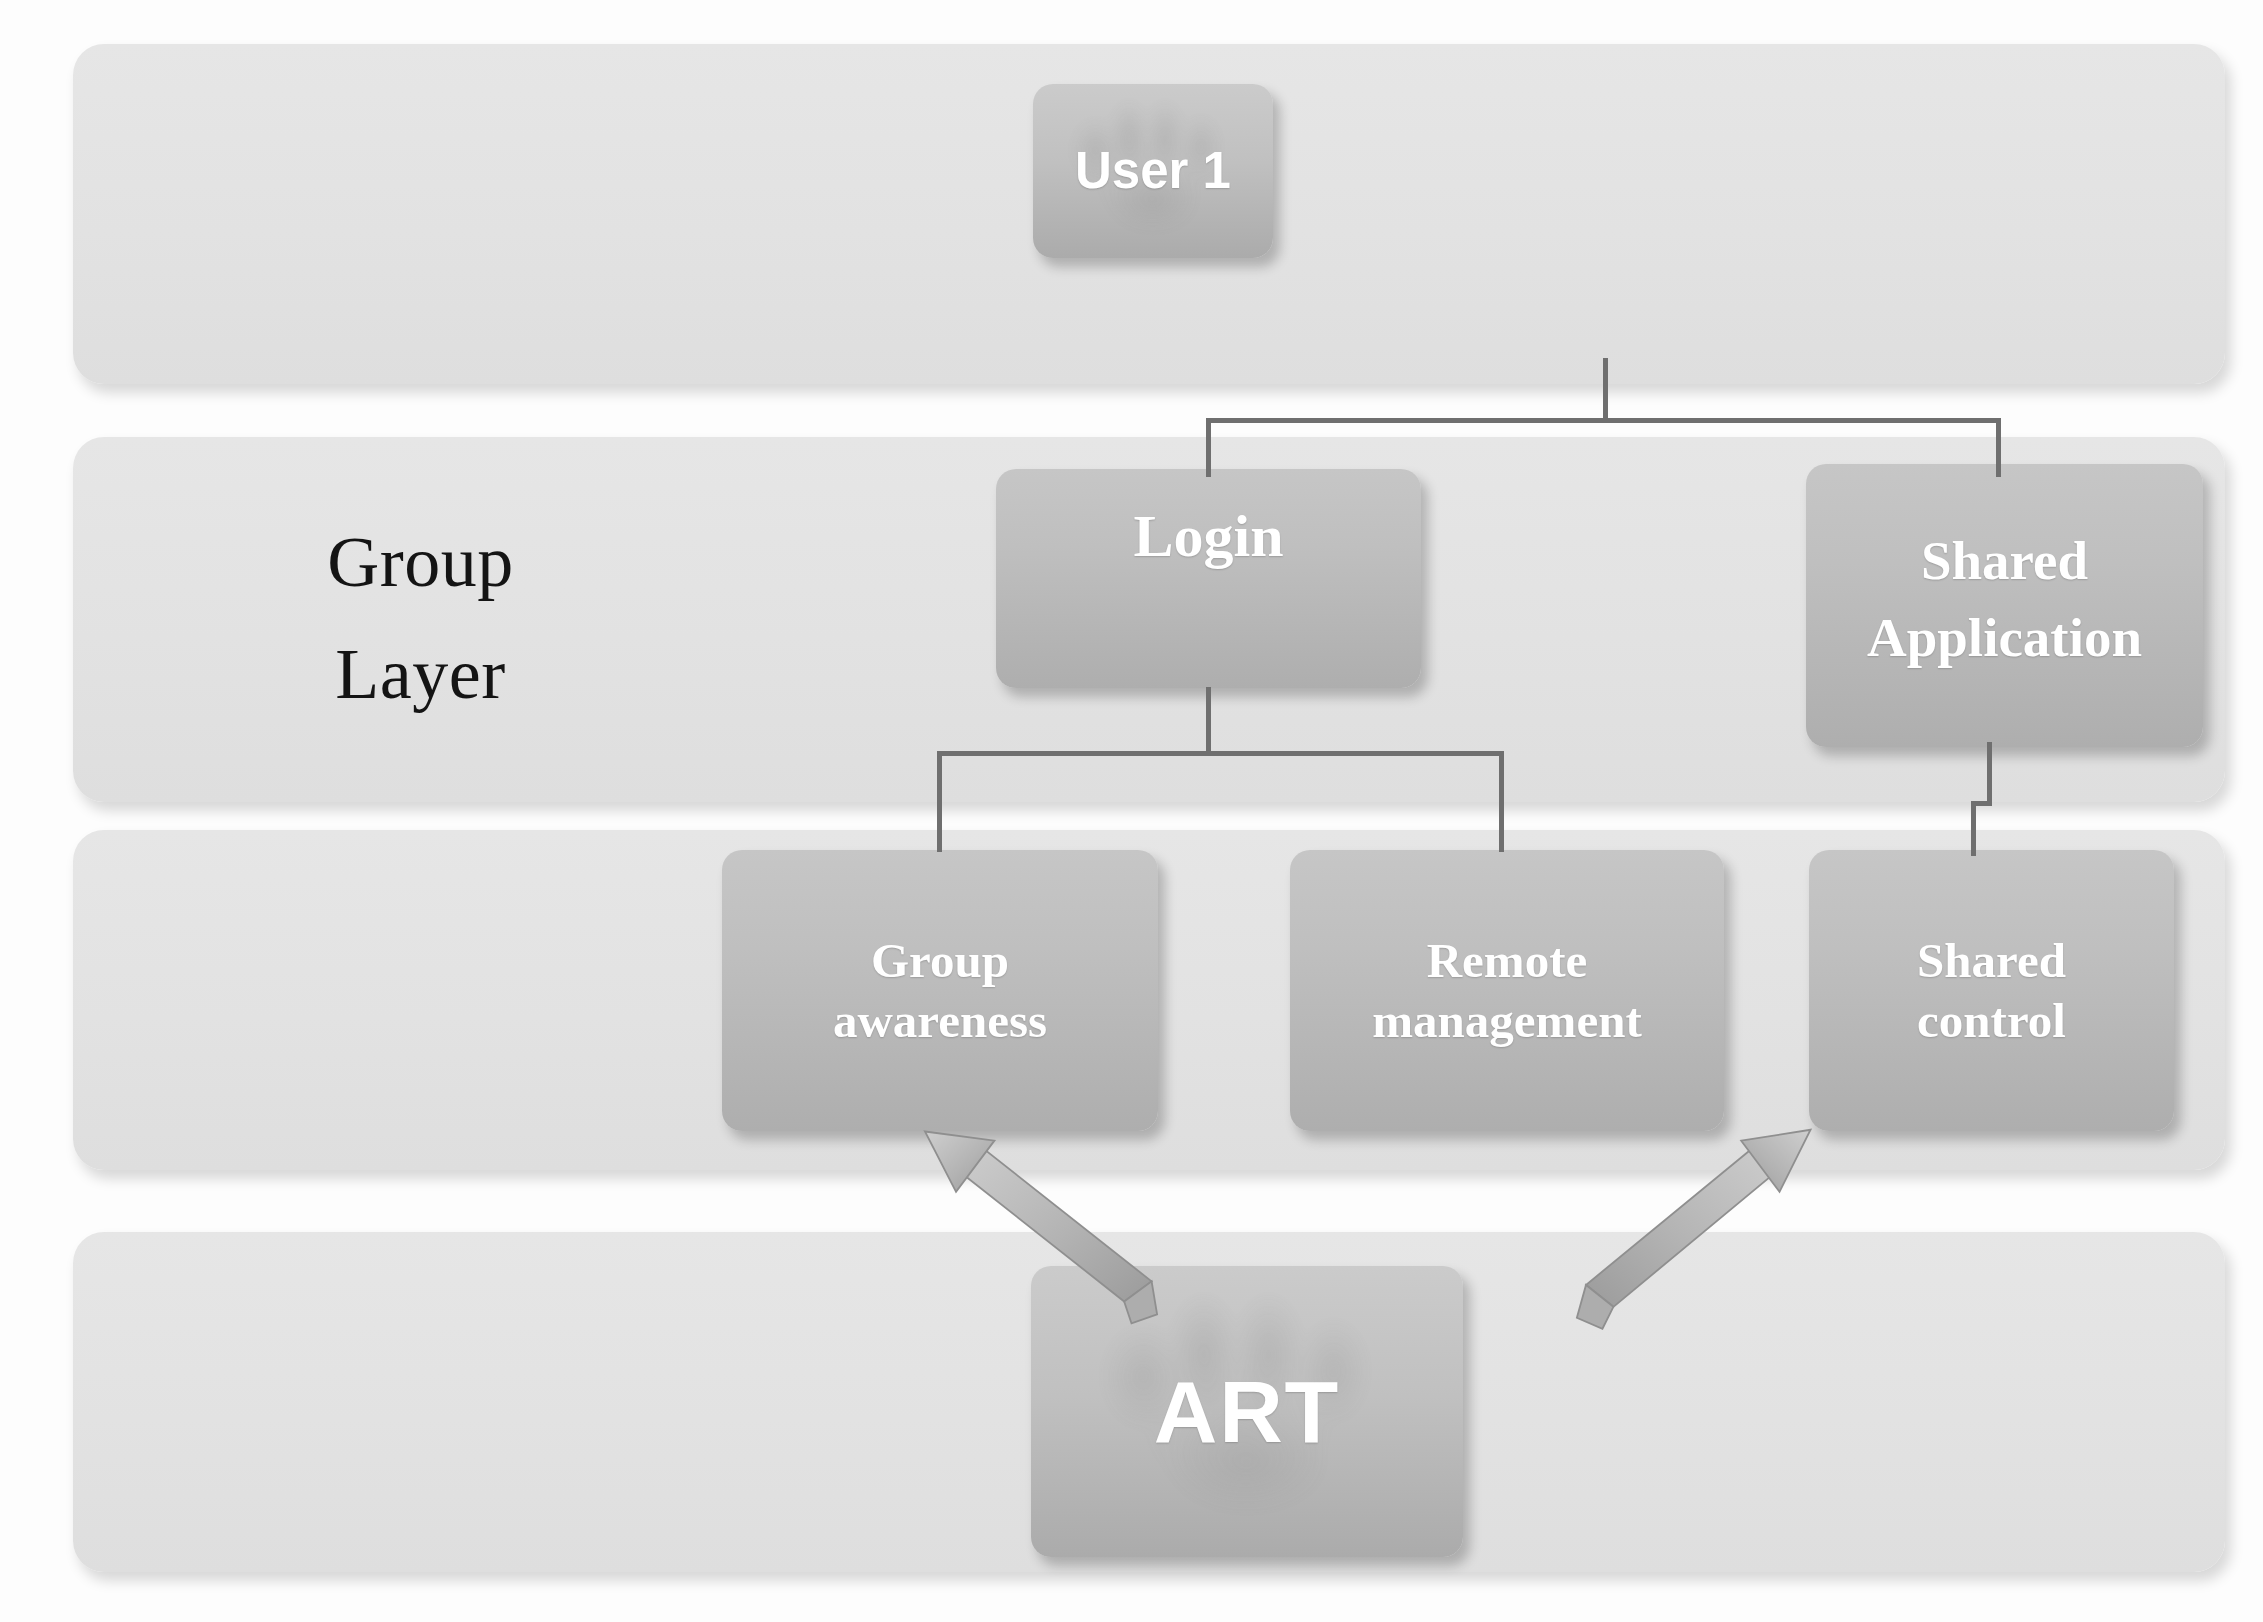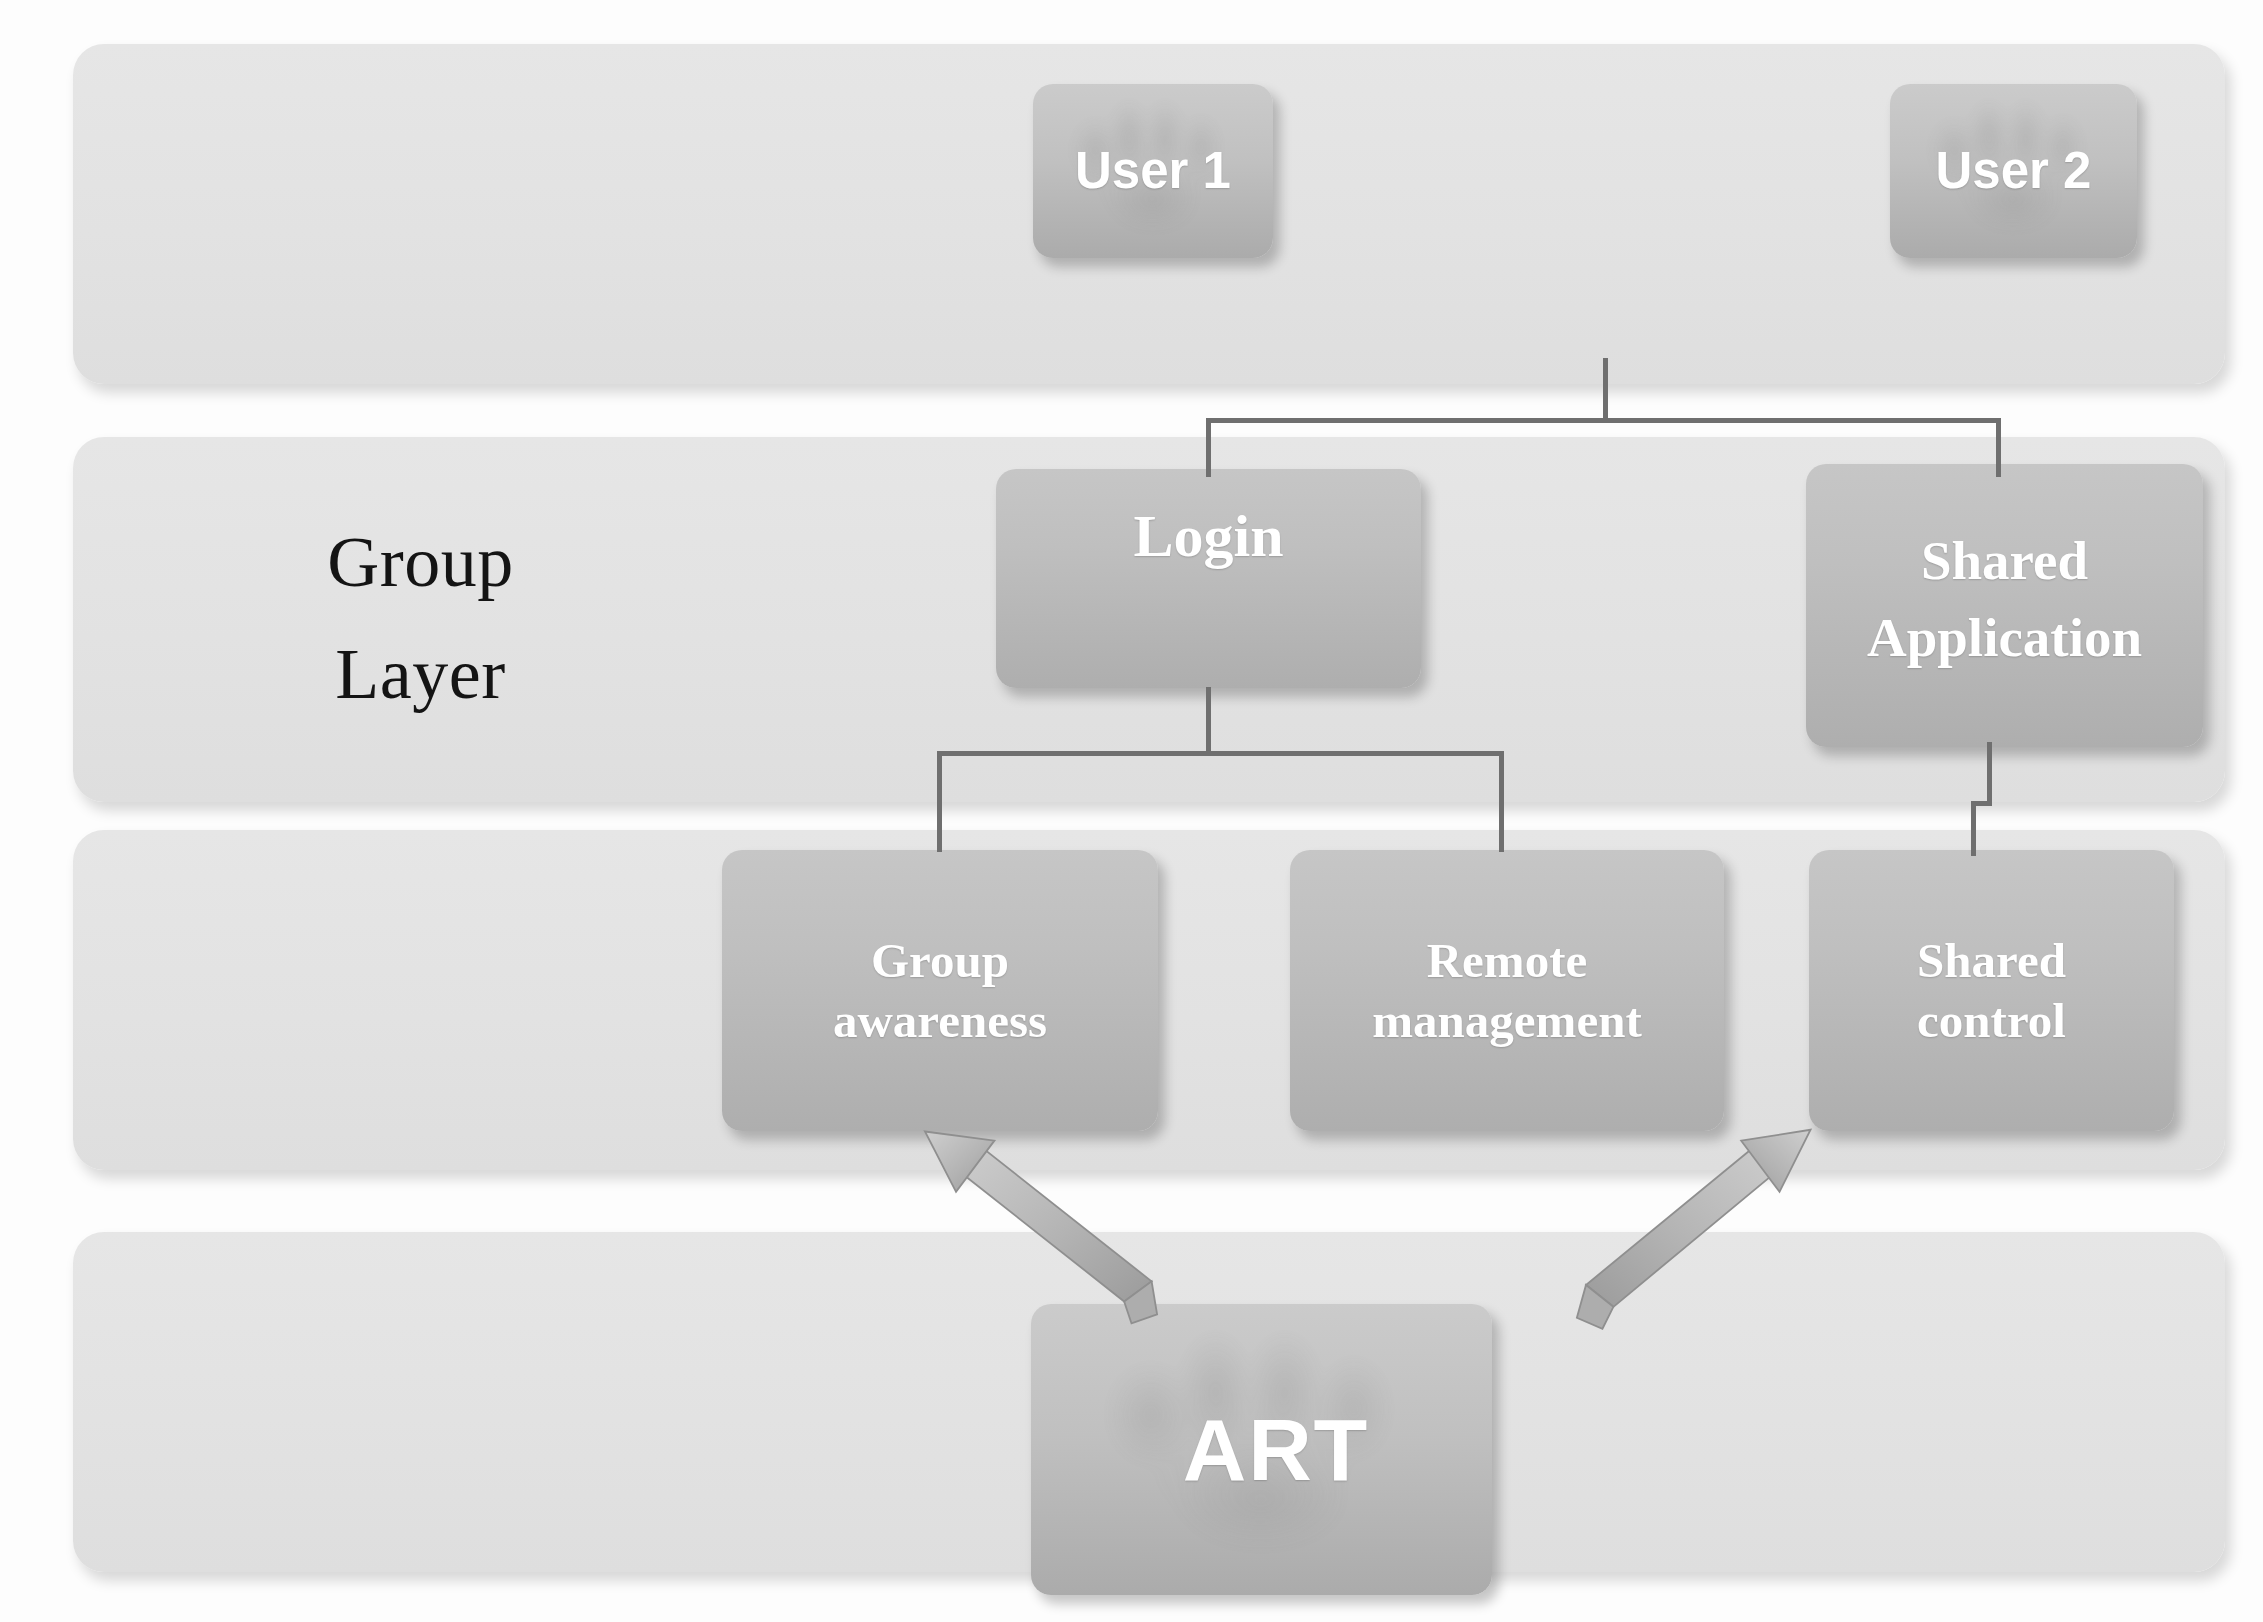--- a/index.html
+++ b/index.html
@@ -181,24 +181,20 @@
       <polygon points="152,196 122,172 112,208 140,220" fill="#adadad" stroke="#8f8f8f" stroke-width="2"></polygon>
     </g>
   </svg>
 
   <div class="node grad-v2" style="left:1033px; top:84px; width:240px; height:174px;">
     <div class="tex"></div>
     <span class="node-label lbl-sans" style="font-size:51px;">User 1</span>
   </div>
 
 
-  <div class="node grad-v2" style="left:1890px; top:84px; width:247px; height:174px;">
-    <div class="tex"></div>
-    <span class="node-label lbl-sans" style="font-size:51px;">User 2</span>
-  </div>
 
   <div class="node grad-v" style="left:996px; top:469px; width:425px; height:219px;">
     <span class="node-label lbl-serif" style="font-size:60px; transform:translateY(-42px);">Login</span>
   </div>
 
   <div class="node grad-v" style="left:1806px; top:464px; width:397px; height:283px;">
     <span class="node-label lbl-serif" style="font-size:55px; line-height:1.40; transform:translateY(-7.3px);">Shared
 Application</span>
   </div>
 
@@ -210,19 +206,19 @@
   <div class="node grad-v" style="left:1290px; top:850px; width:434px; height:281px;">
     <span class="node-label lbl-serif" style="font-size:49px;">Remote
 management</span>
   </div>
 
   <div class="node grad-v" style="left:1809px; top:850px; width:365px; height:281px;">
     <span class="node-label lbl-serif" style="font-size:49px;">Shared
 control</span>
   </div>
 
-  <div class="node grad-v2" style="left:1031px; top:1304px; width:432px; height:291px;padding-left:29px;">
+  <div class="node grad-v2" style="left:1031px; top:1266px; width:432px; height:291px;">
     <div class="tex"></div>
     <span class="node-label lbl-sans" style="font-size:88px; letter-spacing:1.8px;">ART</span>
   </div>
 
 </div>
 
 
 </body></html>

